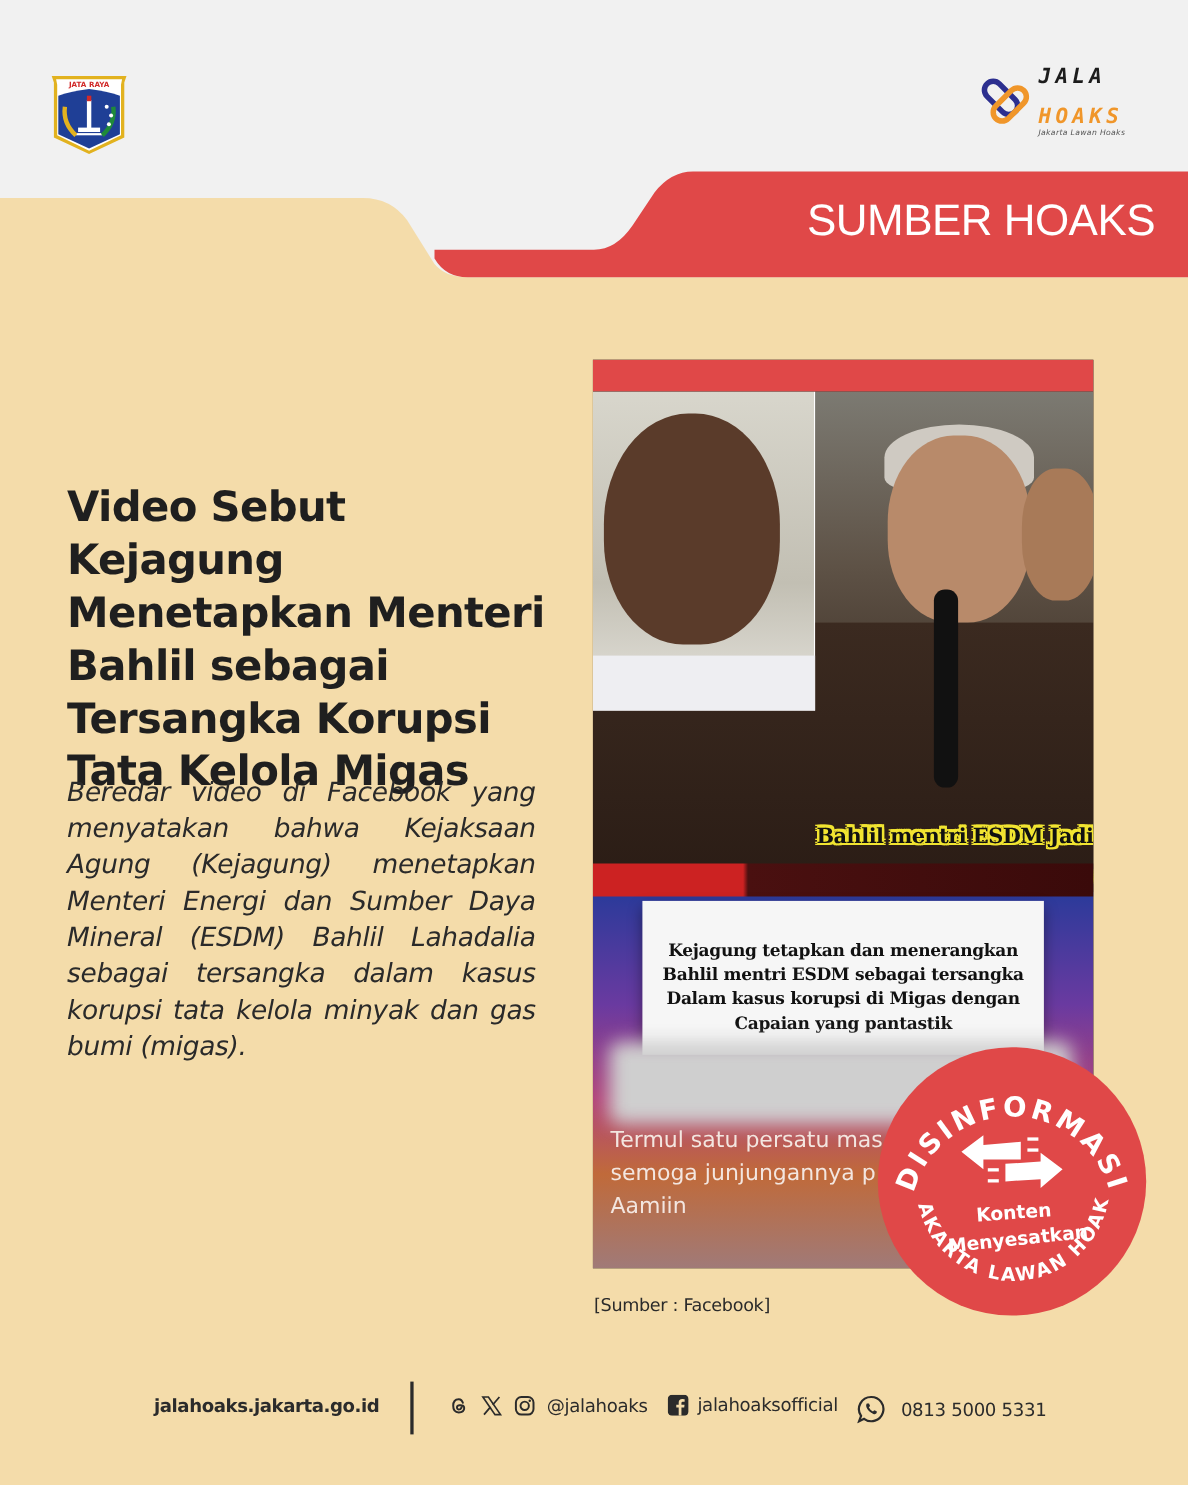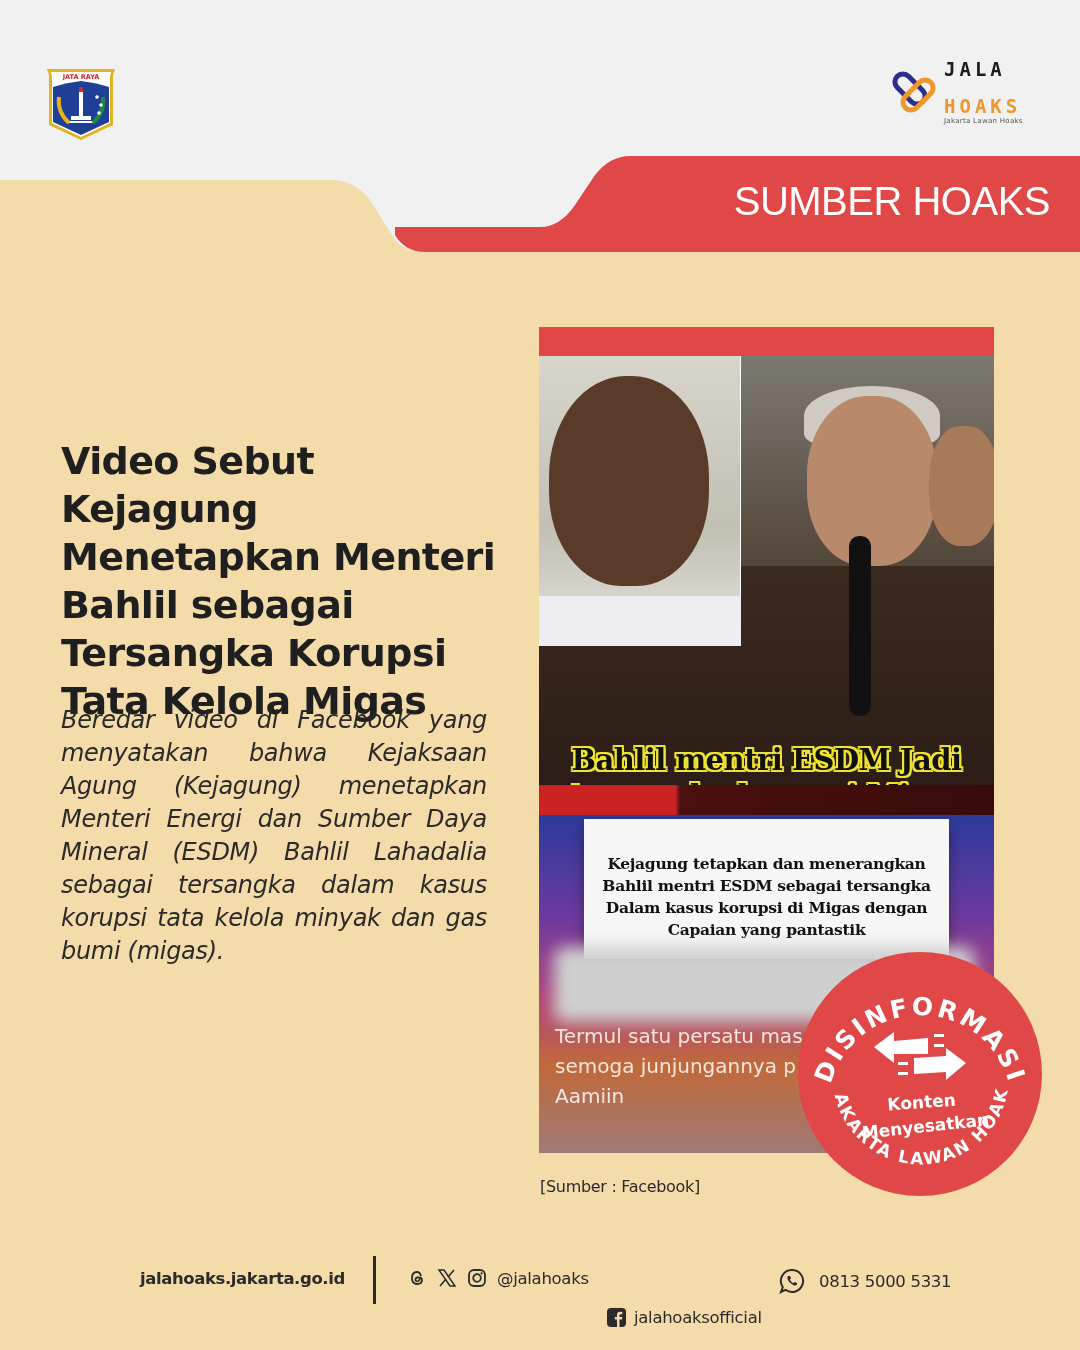--- a/index.html
+++ b/index.html
@@ -14,21 +14,21 @@
   .top-band {
     position: absolute; left: 0; top: 0; width: 1080px; height: 260px;
   }
   .top-band svg { position: absolute; left: 0; top: 0; }
 
   .emblem {
     position: absolute; left: 45px; top: 67px; width: 72px; height: 75px;
   }
   .brand {
     position: absolute; left: 888px; top: 66px; width: 150px; height: 52px;
-    display: flex; align-items: center;
+    display: flex; align-items: center; font-style: italic;
   }
   .brand-mark { width: 52px; height: 50px; }
   .brand-text { margin-left: 4px; display: flex; flex-direction: column; line-height: 1; }
   .brand-jala {
     font-family: "DejaVu Sans Mono", monospace; font-weight: bold;
     font-size: 19px; letter-spacing: 4px; color: #1c1c1c;
   }
   .brand-hoaks {
     font-family: "DejaVu Sans Mono", monospace; font-weight: bold;
     font-size: 19px; letter-spacing: 4px; color: #f0962a; margin-top: 18px;
@@ -95,22 +95,22 @@
   .uniform {
     position: absolute; left: 0; top: 210px; width: 455px; height: 245px;
     background: linear-gradient(180deg, #3b2a20, #2a1c15);
   }
   .mic {
     position: absolute; left: 310px; top: 180px; width: 22px; height: 180px;
     background: #111; border-radius: 10px;
   }
   .ev-caption {
     position: absolute; left: 0; top: 386px; width: 455px;
-    text-align: center; font-family: "DejaVu Serif", serif; font-weight: bold;
-    font-size: 29px; line-height: 36px; color: #111;
+    text-align: right; font-family: "DejaVu Serif", serif; font-weight: bold;
+    font-size: 19px; line-height: 36px; color: #111;
     text-shadow: -2px -2px 0 #f1e431, 2px -2px 0 #f1e431, -2px 2px 0 #f1e431, 2px 2px 0 #f1e431, 0 2px 0 #f1e431, 0 -2px 0 #f1e431, 2px 0 0 #f1e431, -2px 0 0 #f1e431;
     letter-spacing: -0.5px;
   }
   .ev-post {
     position: absolute; left: 0; top: 484px; width: 455px; height: 342px;
     background: linear-gradient(180deg, #2a3a9a 0%, #6a3aa0 30%, #b2457a 55%, #c06a3a 75%, #a07a78 100%);
   }
   .ev-darkstrip {
     position: absolute; left: 0; top: 458px; width: 455px; height: 30px;
     background: linear-gradient(90deg, #c22 0%, #c22 30%, #4a1010 31%, #3a0a0a 100%);
@@ -283,21 +283,21 @@
       <path d="M18 2 L12 9 M4 18 L10 11" stroke="#2b2b2b" stroke-width="1.6"></path>
     </svg>
     <svg width="20" height="20" viewBox="0 0 20 20" style="margin-left:9px">
       <rect x="2" y="2" width="16" height="16" rx="5" fill="none" stroke="#2b2b2b" stroke-width="1.8"></rect>
       <circle cx="10" cy="10" r="3.8" fill="none" stroke="#2b2b2b" stroke-width="1.8"></circle>
       <circle cx="14.6" cy="5.4" r="1.1" fill="#2b2b2b"></circle>
     </svg>
     <span style="margin-left:10px">@jalahoaks</span>
   </div>
 
-  <div class="footer-item" style="left:607px;margin-top:40px;">
+  <div class="footer-item" style="left:607px;">
     <svg width="19" height="19" viewBox="0 0 19 19">
       <rect x="0" y="0" width="19" height="19" rx="4" fill="#2b2b2b"></rect>
       <path d="M12.5 19 L12.5 11.5 L15 11.5 L15.3 9 L12.5 9 L12.5 7.4 Q12.5 6.3 13.6 6.3 L15.4 6.3 L15.4 4 Q14.4 3.8 13.2 3.8 Q10 3.8 10 7 L10 9 L7.8 9 L7.8 11.5 L10 11.5 L10 19 Z" fill="#f4dcaa"></path>
     </svg>
     <span style="margin-left:8px">jalahoaksofficial</span>
   </div>
 
   <div class="footer-item" style="left:779px;">
     <svg width="26" height="26" viewBox="0 0 26 26">
       <path d="M13 2 A11 11 0 1 1 6.5 21.8 L2 24 L3.8 19.2 A11 11 0 0 1 13 2 Z" fill="none" stroke="#2b2b2b" stroke-width="2"></path>

